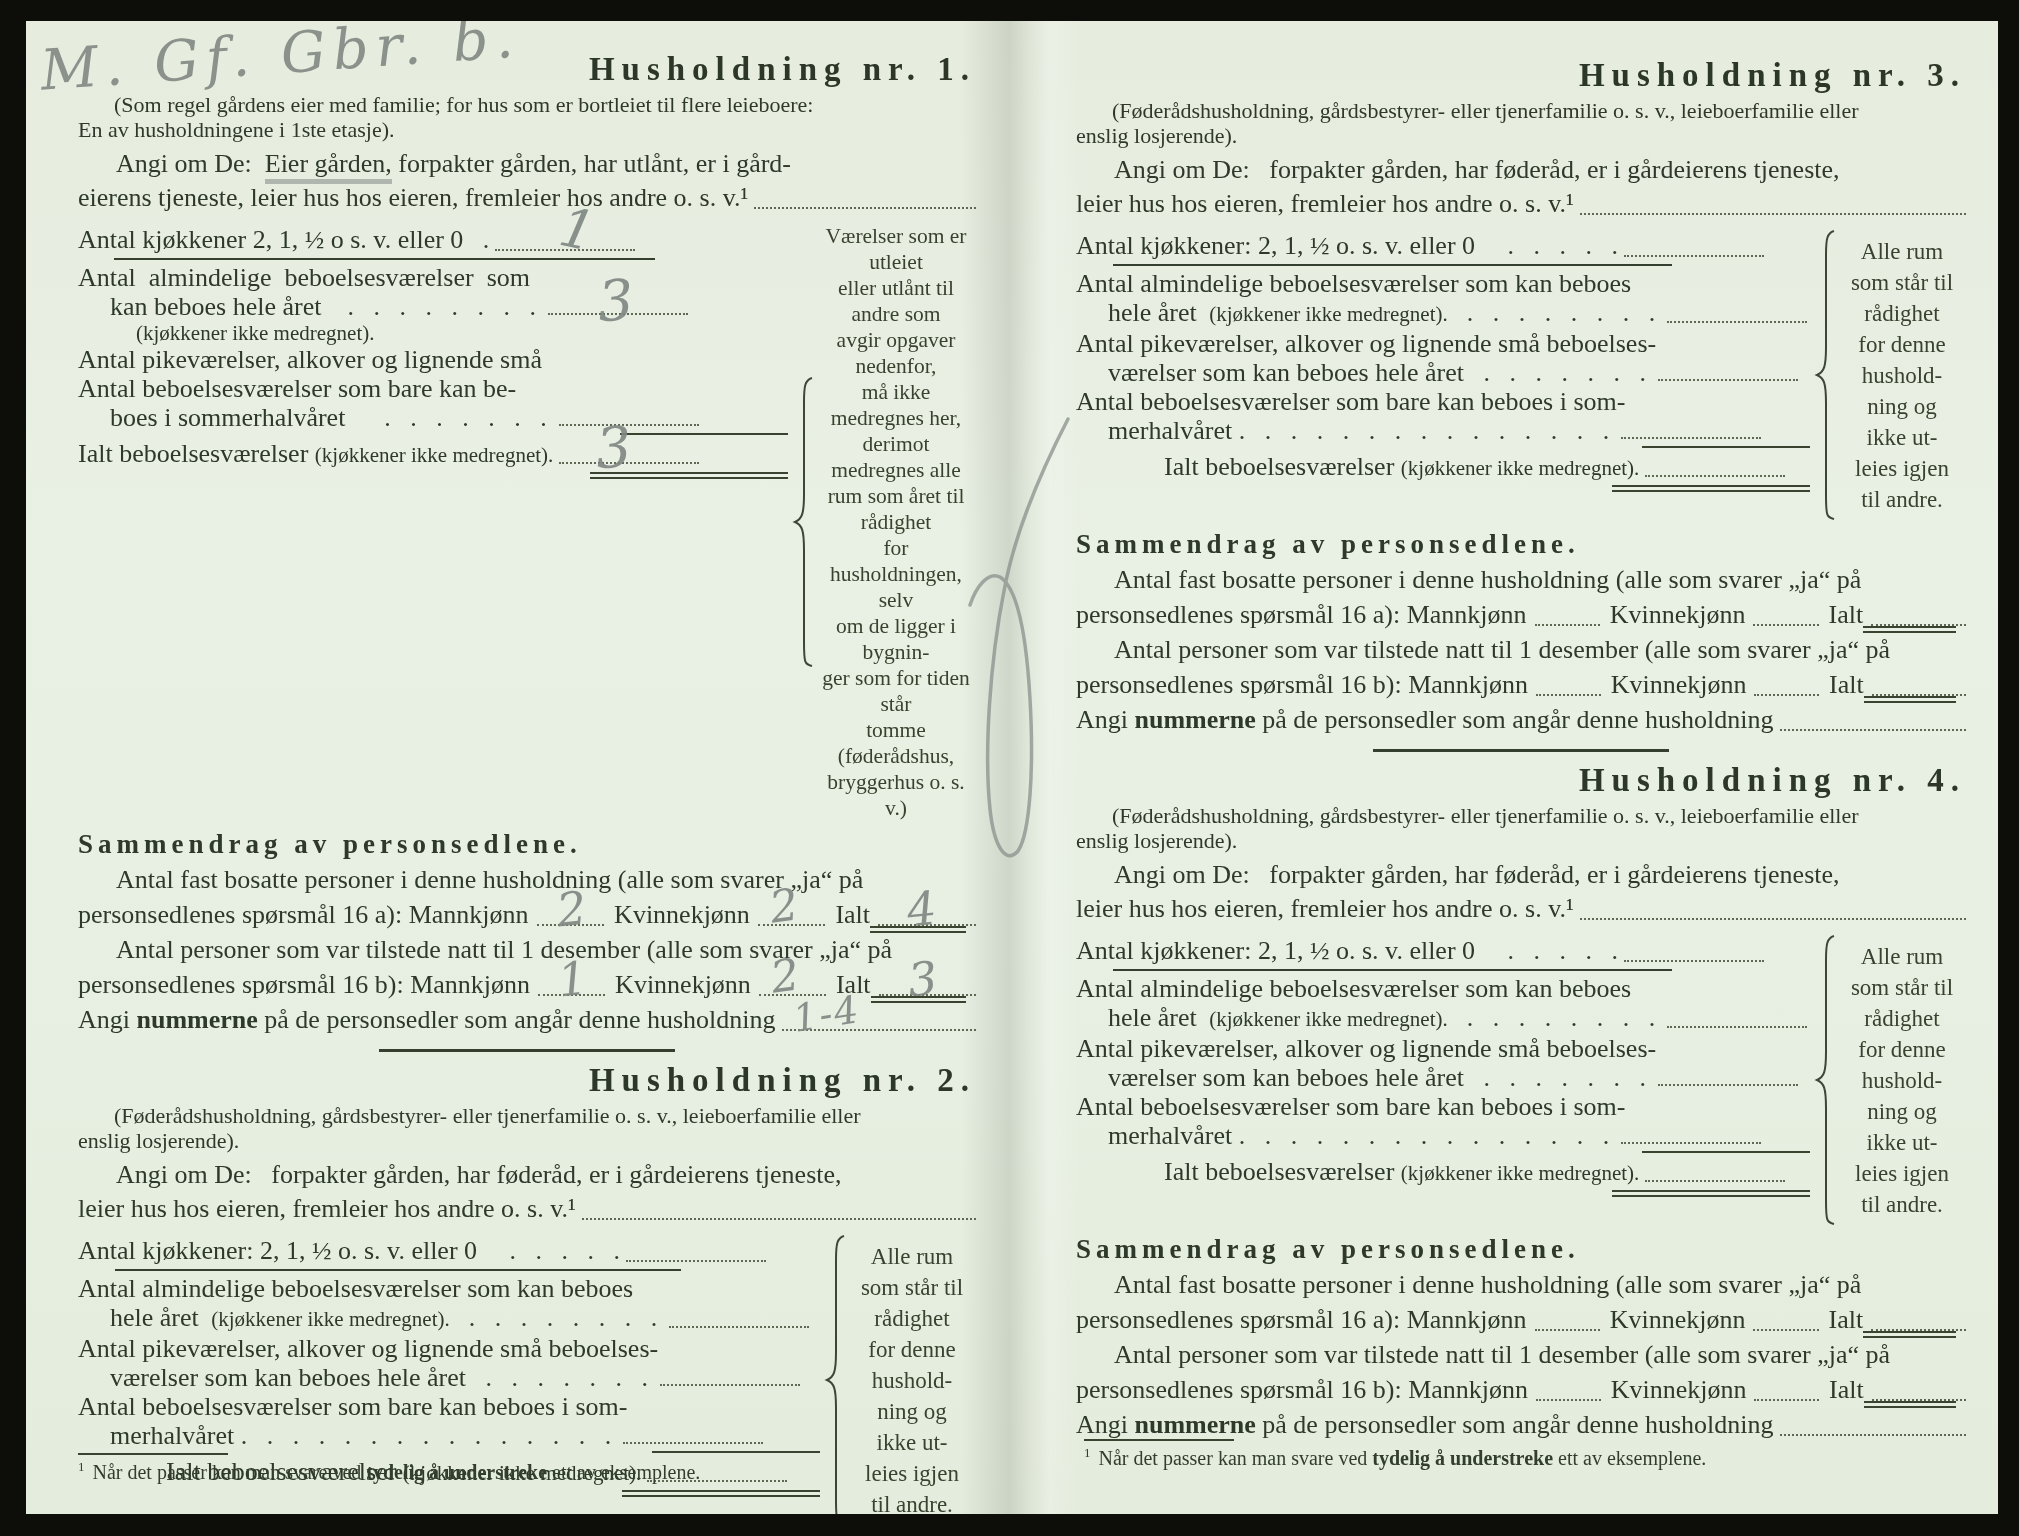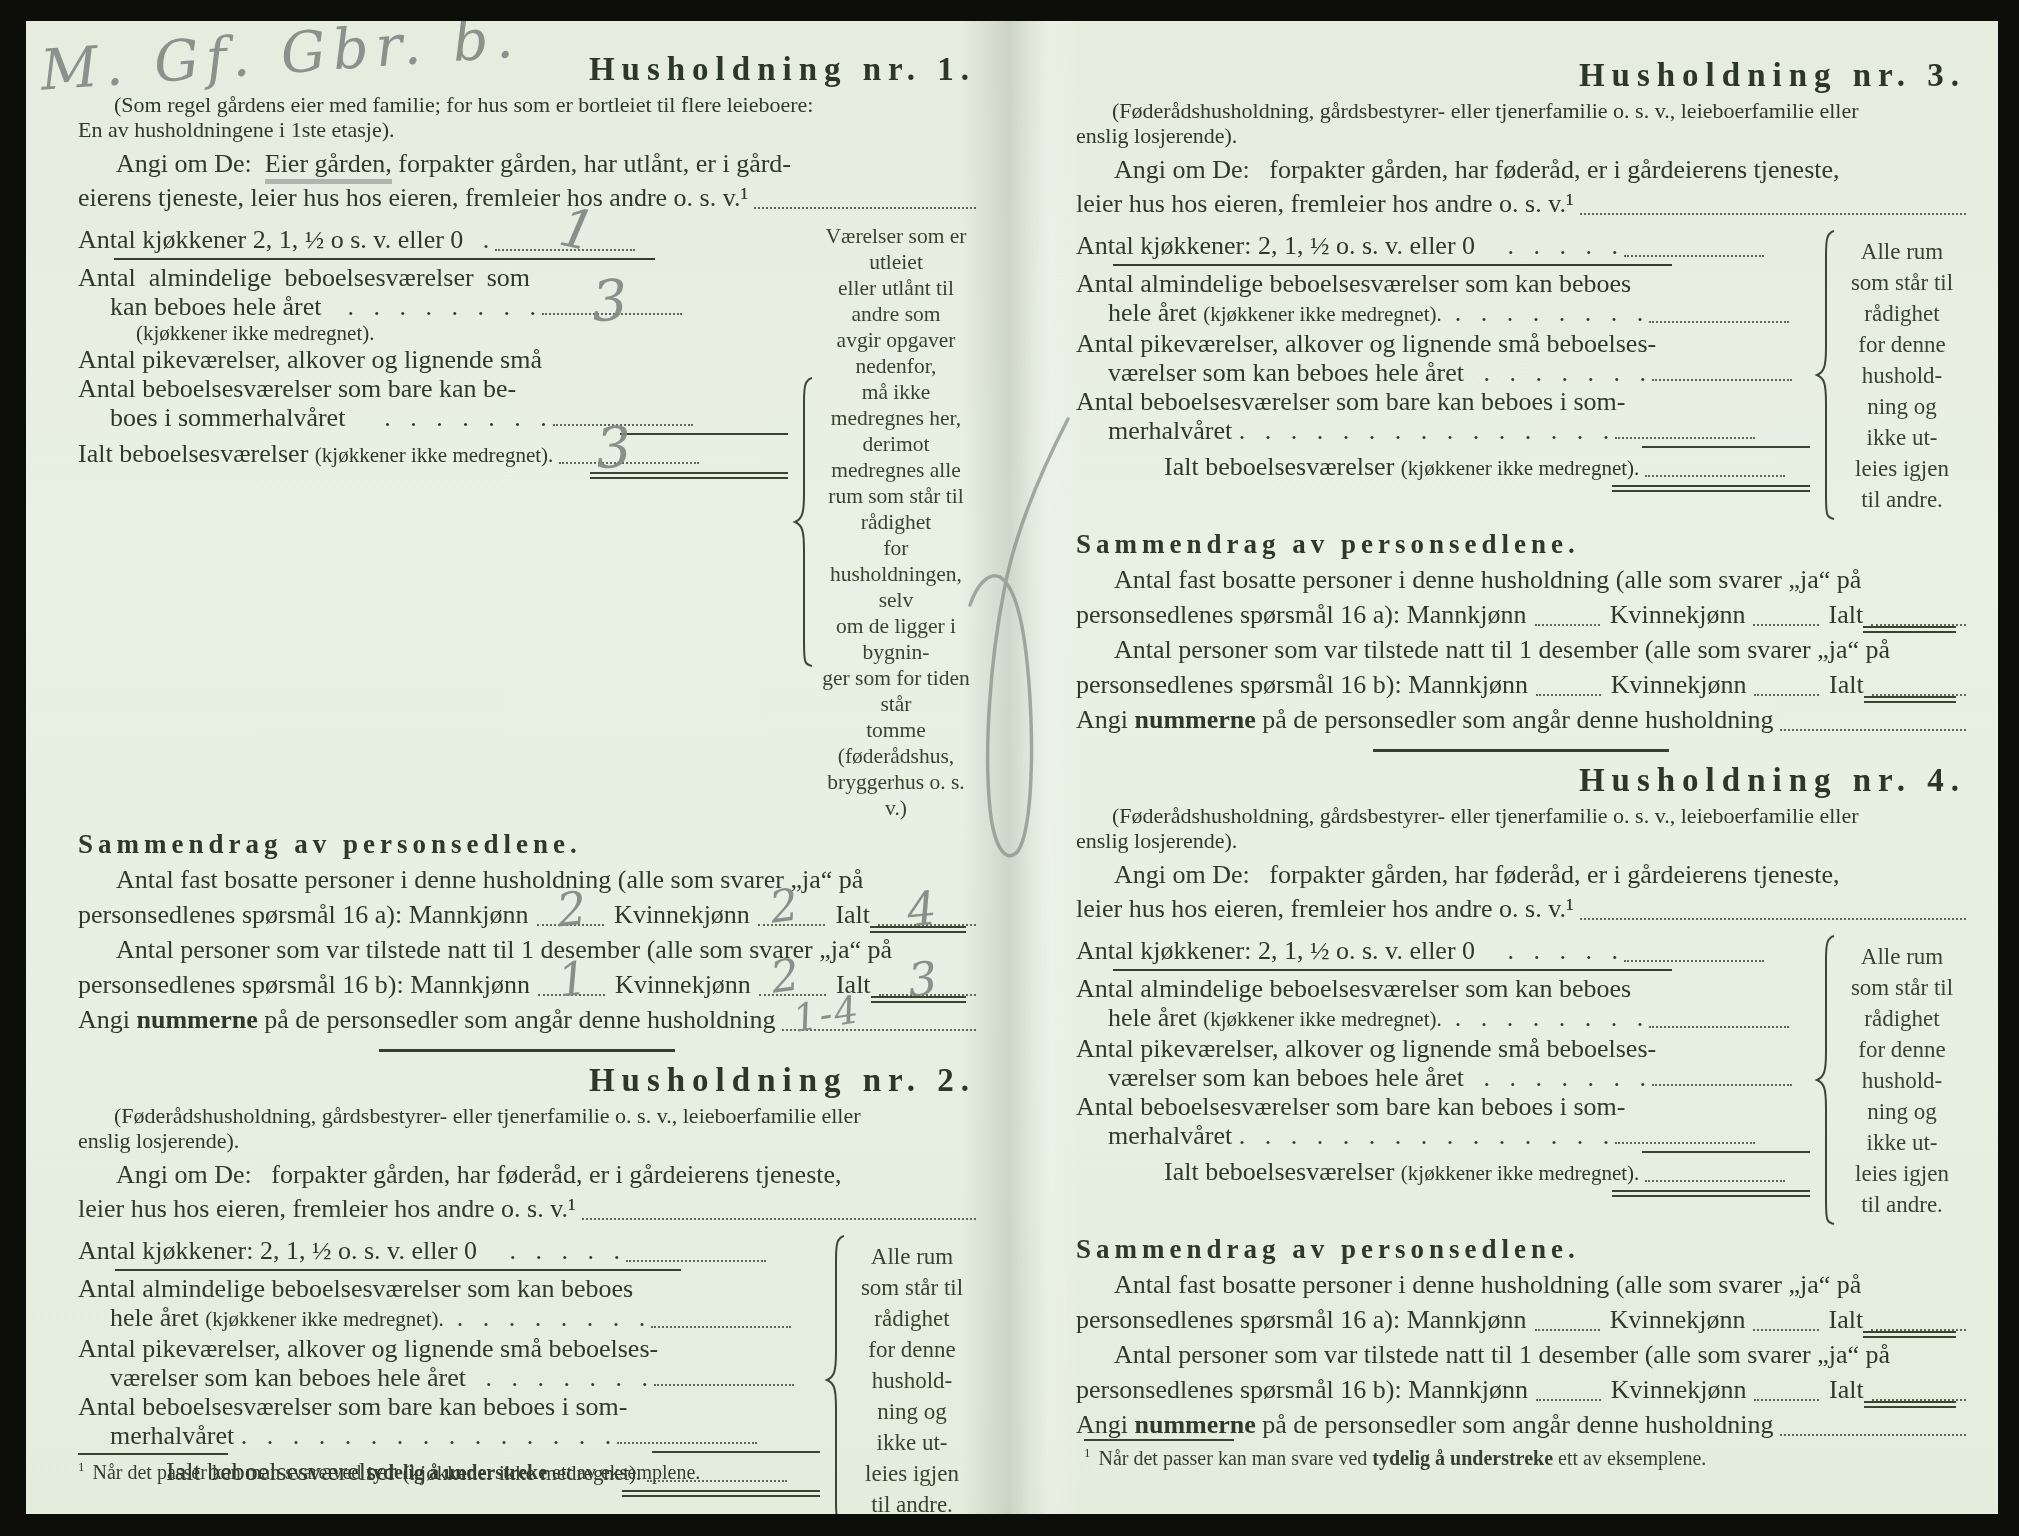--- a/index.html
+++ b/index.html
@@ -35,21 +35,21 @@
   .blank{
     flex:0 0 140px;align-self:flex-end;height:7px;margin:0 0 6px 6px;
     border-bottom:2px dotted #5e6955;position:relative;
   }
   .blank.grow{flex:1 1 auto;}
 
   .rooms-wrap{display:flex;margin-top:8px;}
   .rooms-main{flex:1 1 auto;font-size:26px;line-height:29px;}
   .kitchen{font-size:26px;line-height:34px;}
   .rule-kitchen{width:76%;border-top:2.5px solid #343f30;margin:1px 0 3px 5%;}
-  .ind{padding-left:32px;}
+  .ind{padding-left:32px;gap:6px;}
   .noteline{font-size:21px;line-height:24px;padding-left:58px;}
   .small-inline{font-size:21px;}
   .shortrule{width:168px;border-top:2px solid #39432f;margin:1px 2px 1px auto;}
   .totalline{margin-top:4px;}
   .total-234{padding-left:88px;}
   .dblrule{
     width:198px;height:3px;margin:2px 2px 0 auto;
     border-top:2px solid #39432f;border-bottom:2px solid #39432f;
   }
   .brace-col{flex:0 0 26px;display:flex;align-items:center;justify-content:center;}
@@ -162,21 +162,21 @@
           <svg width="22" height="292" viewBox="0 0 22 292">
               <path d="M20 2 C13 4 12 10 12 26 L12 118 C12 138 10 143 3 146 C10 149 12 154 12 174 L12 266 C12 288 13 288 20 290" stroke="#3d4738" stroke-width="2" fill="none"></path>
             </svg>
         </div>
         <div class="note">
           <div data-bind="s1.note_lines.0">Værelser som er utleiet</div>
             <div data-bind="s1.note_lines.1">eller utlånt til andre som</div>
             <div data-bind="s1.note_lines.2">avgir opgaver nedenfor,</div>
             <div data-bind="s1.note_lines.3">må ikke medregnes her,</div>
             <div data-bind="s1.note_lines.4">derimot medregnes alle</div>
-            <div data-bind="s1.note_lines.5">rum som står til rådighet</div>
+            <div data-bind="s1.note_lines.5">rum som året til rådighet</div>
             <div data-bind="s1.note_lines.6">for husholdningen, selv</div>
             <div data-bind="s1.note_lines.7">om de ligger i bygnin-</div>
             <div data-bind="s1.note_lines.8">ger som for tiden står</div>
             <div data-bind="s1.note_lines.9">tomme (føderådshus,</div>
             <div data-bind="s1.note_lines.10">bryggerhus o. s. v.)</div>
         </div>
       </div>
 
       <div class="summary">
         <h3 class="sum-title" data-bind="summary.title">Sammendrag av personsedlene.</h3>

